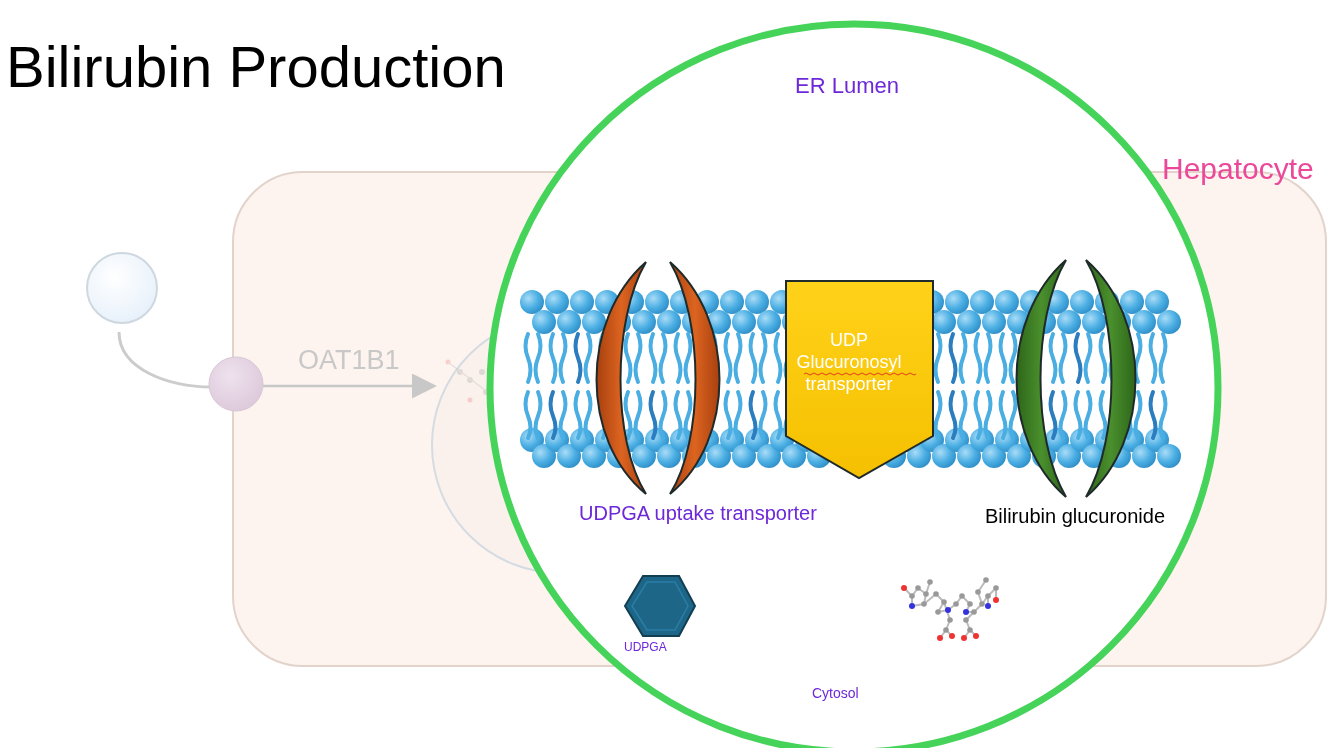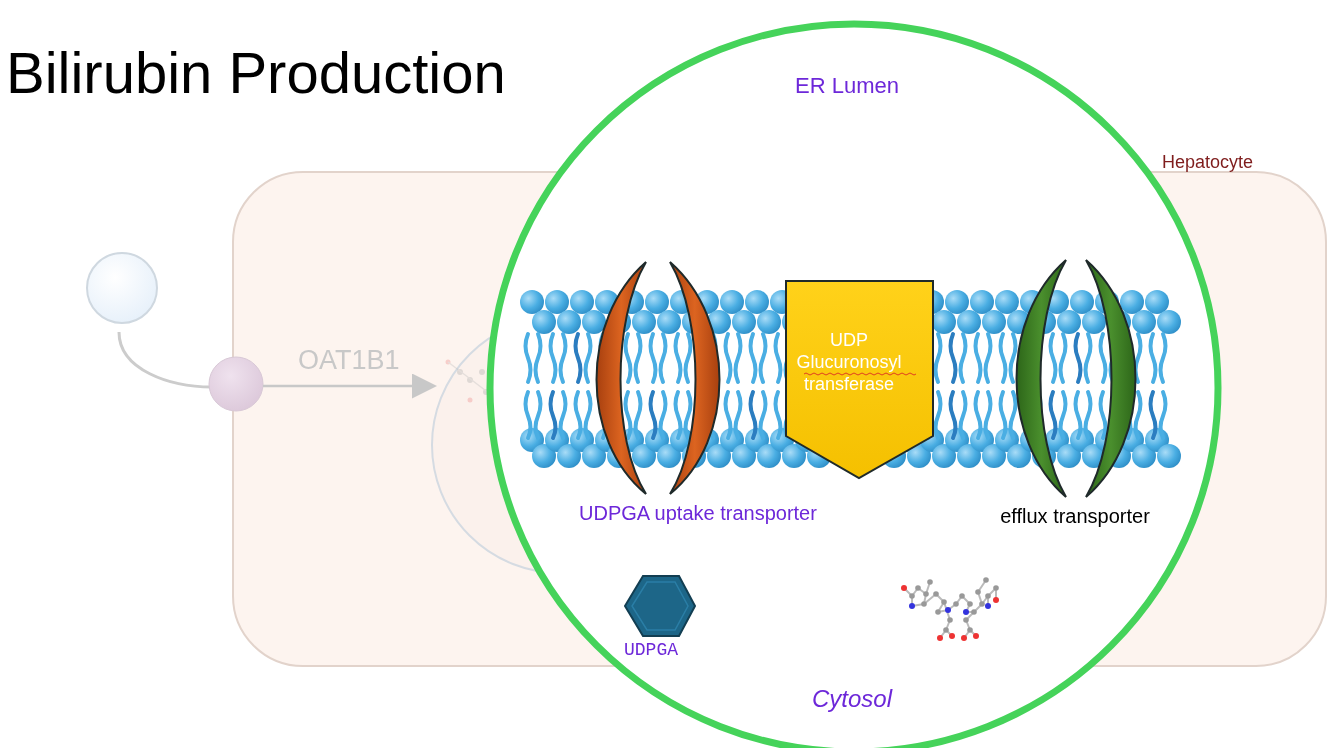--- a/index.html
+++ b/index.html
@@ -1,18 +1,18 @@
 <!DOCTYPE html>
 <html><head>
 <meta charset="utf-8">
 <style>
   html, body { margin:0; padding:0; background:#ffffff; }
   body { width:1332px; height:748px; position:relative; overflow:hidden;
          font-family:"Liberation Sans", sans-serif; }
-  #title { position:absolute; left:6px; top:44px; font-size:58px; color:#000; line-height:1; }
+  #title { position:absolute; left:6px; top:38px; font-size:58px; color:#000; line-height:1; }
   svg#diagram { position:absolute; left:0; top:0; }
   .lbl { position:absolute; font-family:"Liberation Sans", sans-serif; color:#6d28d9; white-space:nowrap; }
 </style>
 </head>
 <body>
 
 <div id="title">Bilirubin Production</div>
 
 <svg id="diagram" width="1332" height="748" viewBox="0 0 1332 748">
   <defs>
@@ -372,31 +372,31 @@
       <circle cx="952" cy="636" r="3" fill="#e33"></circle>
       <circle cx="966" cy="620" r="2.8" fill="#999"></circle>
       <circle cx="970" cy="630" r="2.8" fill="#999"></circle>
       <circle cx="964" cy="638" r="3" fill="#e33"></circle>
       <circle cx="976" cy="636" r="3" fill="#e33"></circle>
     </g>
 
   <circle cx="854" cy="388" r="364" fill="none" stroke="#45d35a" stroke-width="7"></circle>
 </svg>
 
-<div class="lbl" style="left:1162px; top:152px; font-size:18px; color:#7f1d1d;">Hepatocyte</div>
+<div class="lbl" style="left:1162px; top:152px; font-size:30px; color:#ec4899;">Hepatocyte</div>
 <div class="lbl" style="left:286px; top:345px; font-size:27px; color:#c8c8c8;margin-left:12px;">OAT1B1</div>
 
 <div class="lbl" style="left:795px; top:73px; font-size:22px;">ER Lumen</div>
-<div class="lbl" style="left:812px; top:685px; font-size:24px;font-style:italic;">Cytosol</div>
+<div class="lbl" style="left:812px; top:685px; font-size:14px;">Cytosol</div>
 
 <div style="position:absolute; left:786px; top:329px; width:126px; text-align:center; color:#ffffff; font-size:18px; line-height:22px; font-family:'Liberation Sans', sans-serif;">
   <div>UDP</div>
   <div>Glucuronosyl</div>
-  <div>transferase</div>
+  <div>transporter</div>
 </div>
 
 <div class="lbl" style="left:535px; top:502px; font-size:20px;margin-left:44px;">UDPGA uptake transporter</div>
 
 <div style="position:absolute; left:960px; top:504px; width:230px; text-align:center; font-size:20px; line-height:25px; font-family:'Liberation Sans', sans-serif;">
-  <div>efflux transporter</div>
+  <div>Bilirubin glucuronide</div>
 </div>
 
-<div class="lbl" style="left:624px; top:640px; font-size:18px;font-family:Liberation Mono, monospace;">UDPGA</div>
+<div class="lbl" style="left:624px; top:640px; font-size:12px;">UDPGA</div>
 
 </body></html>

